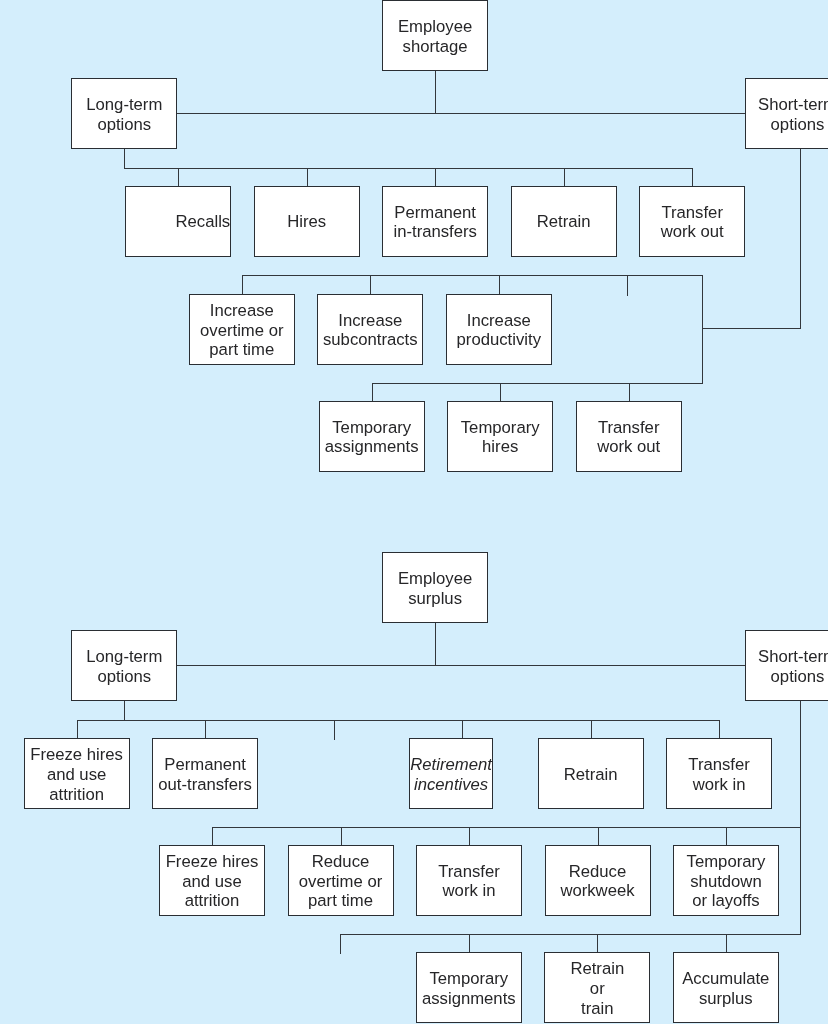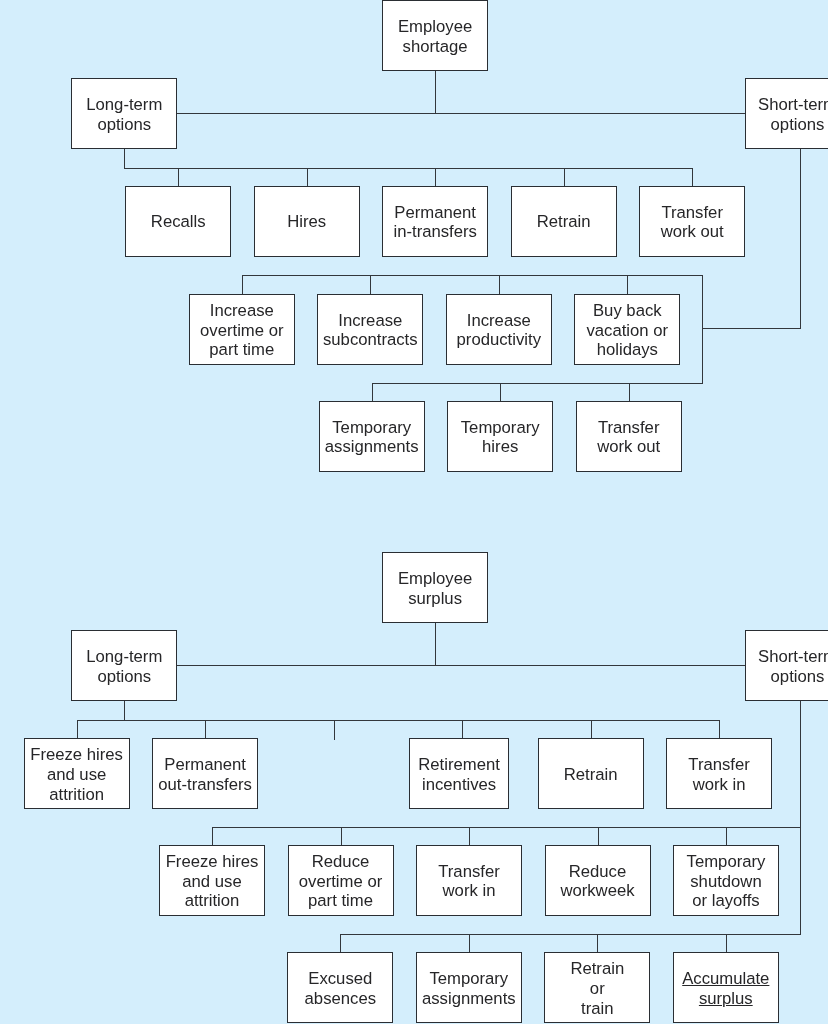--- a/index.html
+++ b/index.html
@@ -36,21 +36,21 @@
       <span class="lbl"><span class="tline">Employee</span><br><span class="tline">shortage</span></span>
     </div>
     <div class="node" style="left: 48.3px; top: 78px; width: 106px; height: 71.2px;">
       <span class="lbl"><span class="tline">Long-term</span><br><span class="tline">options</span></span>
     </div>
     <div class="node" style="left: 721.5px; top: 78px; width: 106px; height: 71.2px;">
       <span class="lbl"><span class="tline">Short-term</span><br><span class="tline">options</span></span>
     </div>
     <div class="ln v" style="left: 412.1px; top: 71.2px; height: 43.3px;"></div>
     <div class="ln h" style="left: 154.3px; top: 112.5px; width: 568.2px;"></div>
-    <div class="node" style="left: 102.2px; top: 185.5px; width: 106px; height: 71.2px;">
+    <div class="node" style="left: 102.2px; top: 185.5px; width: 106px; height: 71.2px; justify-content: flex-end;">
       <span class="lbl"><span class="tline">Recalls</span></span>
     </div>
     <div class="ln v" style="left: 155.2px; top: 168.2px; height: 19.3px;"></div>
     <div class="node" style="left: 230.7px; top: 185.5px; width: 106px; height: 71.2px;">
       <span class="lbl"><span class="tline">Hires</span></span>
     </div>
     <div class="ln v" style="left: 283.7px; top: 168.2px; height: 19.3px;"></div>
     <div class="node" style="left: 359.2px; top: 185.5px; width: 106px; height: 71.2px;">
       <span class="lbl"><span class="tline">Permanent</span><br><span class="tline">in-transfers</span></span>
     </div>
@@ -70,23 +70,20 @@
     </div>
     <div class="ln v" style="left: 218.8px; top: 275.3px; height: 20.3px;"></div>
     <div class="node" style="left: 294.3px; top: 293.6px; width: 106px; height: 71.2px;">
       <span class="lbl"><span class="tline">Increase</span><br><span class="tline">subcontracts</span></span>
     </div>
     <div class="ln v" style="left: 347.3px; top: 275.3px; height: 20.3px;"></div>
     <div class="node" style="left: 422.8px; top: 293.6px; width: 106px; height: 71.2px;">
       <span class="lbl"><span class="tline">Increase</span><br><span class="tline">productivity</span></span>
     </div>
     <div class="ln v" style="left: 475.8px; top: 275.3px; height: 20.3px;"></div>
-    <div class="node" style="left: 551.3px; top: 293.6px; width: 106px; height: 71.2px;">
-      <span class="lbl"><span class="tline">Buy back</span><br><span class="tline">vacation or</span><br><span class="tline">holidays</span></span>
-    </div>
     <div class="ln v" style="left: 604.3px; top: 275.3px; height: 20.3px;"></div>
     <div class="ln h" style="left: 218.8px; top: 275.3px; width: 386.5px;"></div>
     <div class="node" style="left: 295.7px; top: 400.5px; width: 106px; height: 71.2px;">
       <span class="lbl"><span class="tline">Temporary</span><br><span class="tline">assignments</span></span>
     </div>
     <div class="ln v" style="left: 348.7px; top: 382.5px; height: 20px;"></div>
     <div class="node" style="left: 424.2px; top: 400.5px; width: 106px; height: 71.2px;">
       <span class="lbl"><span class="tline">Temporary</span><br><span class="tline">hires</span></span>
     </div>
     <div class="ln v" style="left: 477.2px; top: 382.5px; height: 20px;"></div>
@@ -113,21 +110,21 @@
     <div class="ln h" style="left: 154.3px; top: 664.5px; width: 568.2px;"></div>
     <div class="node" style="left: 0.6px; top: 737.9px; width: 106px; height: 71.2px;">
       <span class="lbl"><span class="tline">Freeze hires</span><br><span class="tline">and use</span><br><span class="tline">attrition</span></span>
     </div>
     <div class="ln v" style="left: 53.6px; top: 720.2px; height: 19.7px;"></div>
     <div class="node" style="left: 129.1px; top: 737.9px; width: 106px; height: 71.2px;">
       <span class="lbl"><span class="tline">Permanent</span><br><span class="tline">out-transfers</span></span>
     </div>
     <div class="ln v" style="left: 182.1px; top: 720.2px; height: 19.7px;"></div>
     <div class="ln v" style="left: 310.6px; top: 720.2px; height: 19.7px;"></div>
-    <div class="node" style="left: 386.1px; top: 737.9px; width: 100px; height: 71.2px;">
+    <div class="node" style="left: 386.1px; top: 737.9px; width: 84px; height: 71.2px; font-style: italic;">
       <span class="lbl"><span class="tline">Retirement</span><br><span class="tline">incentives</span></span>
     </div>
     <div class="ln v" style="left: 439.1px; top: 720.2px; height: 19.7px;"></div>
     <div class="node" style="left: 514.6px; top: 737.9px; width: 106px; height: 71.2px;">
       <span class="lbl"><span class="tline">Retrain</span></span>
     </div>
     <div class="ln v" style="left: 567.6px; top: 720.2px; height: 19.7px;"></div>
     <div class="node" style="left: 643.1px; top: 737.9px; width: 106px; height: 71.2px;">
       <span class="lbl"><span class="tline">Transfer</span><br><span class="tline">work in</span></span>
     </div>
@@ -148,33 +145,30 @@
     <div class="ln v" style="left: 446px; top: 827.4px; height: 19.2px;"></div>
     <div class="node" style="left: 521.5px; top: 844.6px; width: 106px; height: 71.2px;">
       <span class="lbl"><span class="tline">Reduce</span><br><span class="tline">workweek</span></span>
     </div>
     <div class="ln v" style="left: 574.5px; top: 827.4px; height: 19.2px;"></div>
     <div class="node" style="left: 650px; top: 844.6px; width: 106px; height: 71.2px;">
       <span class="lbl"><span class="tline">Temporary</span><br><span class="tline">shutdown</span><br><span class="tline">or layoffs</span></span>
     </div>
     <div class="ln v" style="left: 703px; top: 827.4px; height: 19.2px;"></div>
     <div class="ln h" style="left: 189px; top: 827.4px; width: 515px;"></div>
-    <div class="node" style="left: 264.3px; top: 952.3px; width: 106px; height: 71.2px;">
-      <span class="lbl"><span class="tline">Excused</span><br><span class="tline">absences</span></span>
-    </div>
     <div class="ln v" style="left: 317.3px; top: 934.2px; height: 20.1px;"></div>
     <div class="node" style="left: 392.8px; top: 952.3px; width: 106px; height: 71.2px;">
       <span class="lbl"><span class="tline">Temporary</span><br><span class="tline">assignments</span></span>
     </div>
     <div class="ln v" style="left: 445.8px; top: 934.2px; height: 20.1px;"></div>
     <div class="node" style="left: 521.3px; top: 952.3px; width: 106px; height: 71.2px;">
       <span class="lbl"><span class="tline">Retrain</span><br><span class="tline">or</span><br><span class="tline">train</span></span>
     </div>
     <div class="ln v" style="left: 574.3px; top: 934.2px; height: 20.1px;"></div>
-    <div class="node" style="left: 649.8px; top: 952.3px; width: 106px; height: 71.2px; text-decoration: underline;">
+    <div class="node" style="left: 649.8px; top: 952.3px; width: 106px; height: 71.2px;">
       <span class="lbl"><span class="tline">Accumulate</span><br><span class="tline">surplus</span></span>
     </div>
     <div class="ln v" style="left: 702.8px; top: 934.2px; height: 20.1px;"></div>
     <div class="ln h" style="left: 317.3px; top: 934.2px; width: 386.5px;"></div>
     <div class="ln v" style="left: 776.6px; top: 701.2px; height: 234px;"></div>
     <div class="ln h" style="left: 189px; top: 827.4px; width: 588.6px;"></div>
     <div class="ln h" style="left: 317.3px; top: 934.2px; width: 460.3px;"></div>
   </div>
 
 </body></html>

